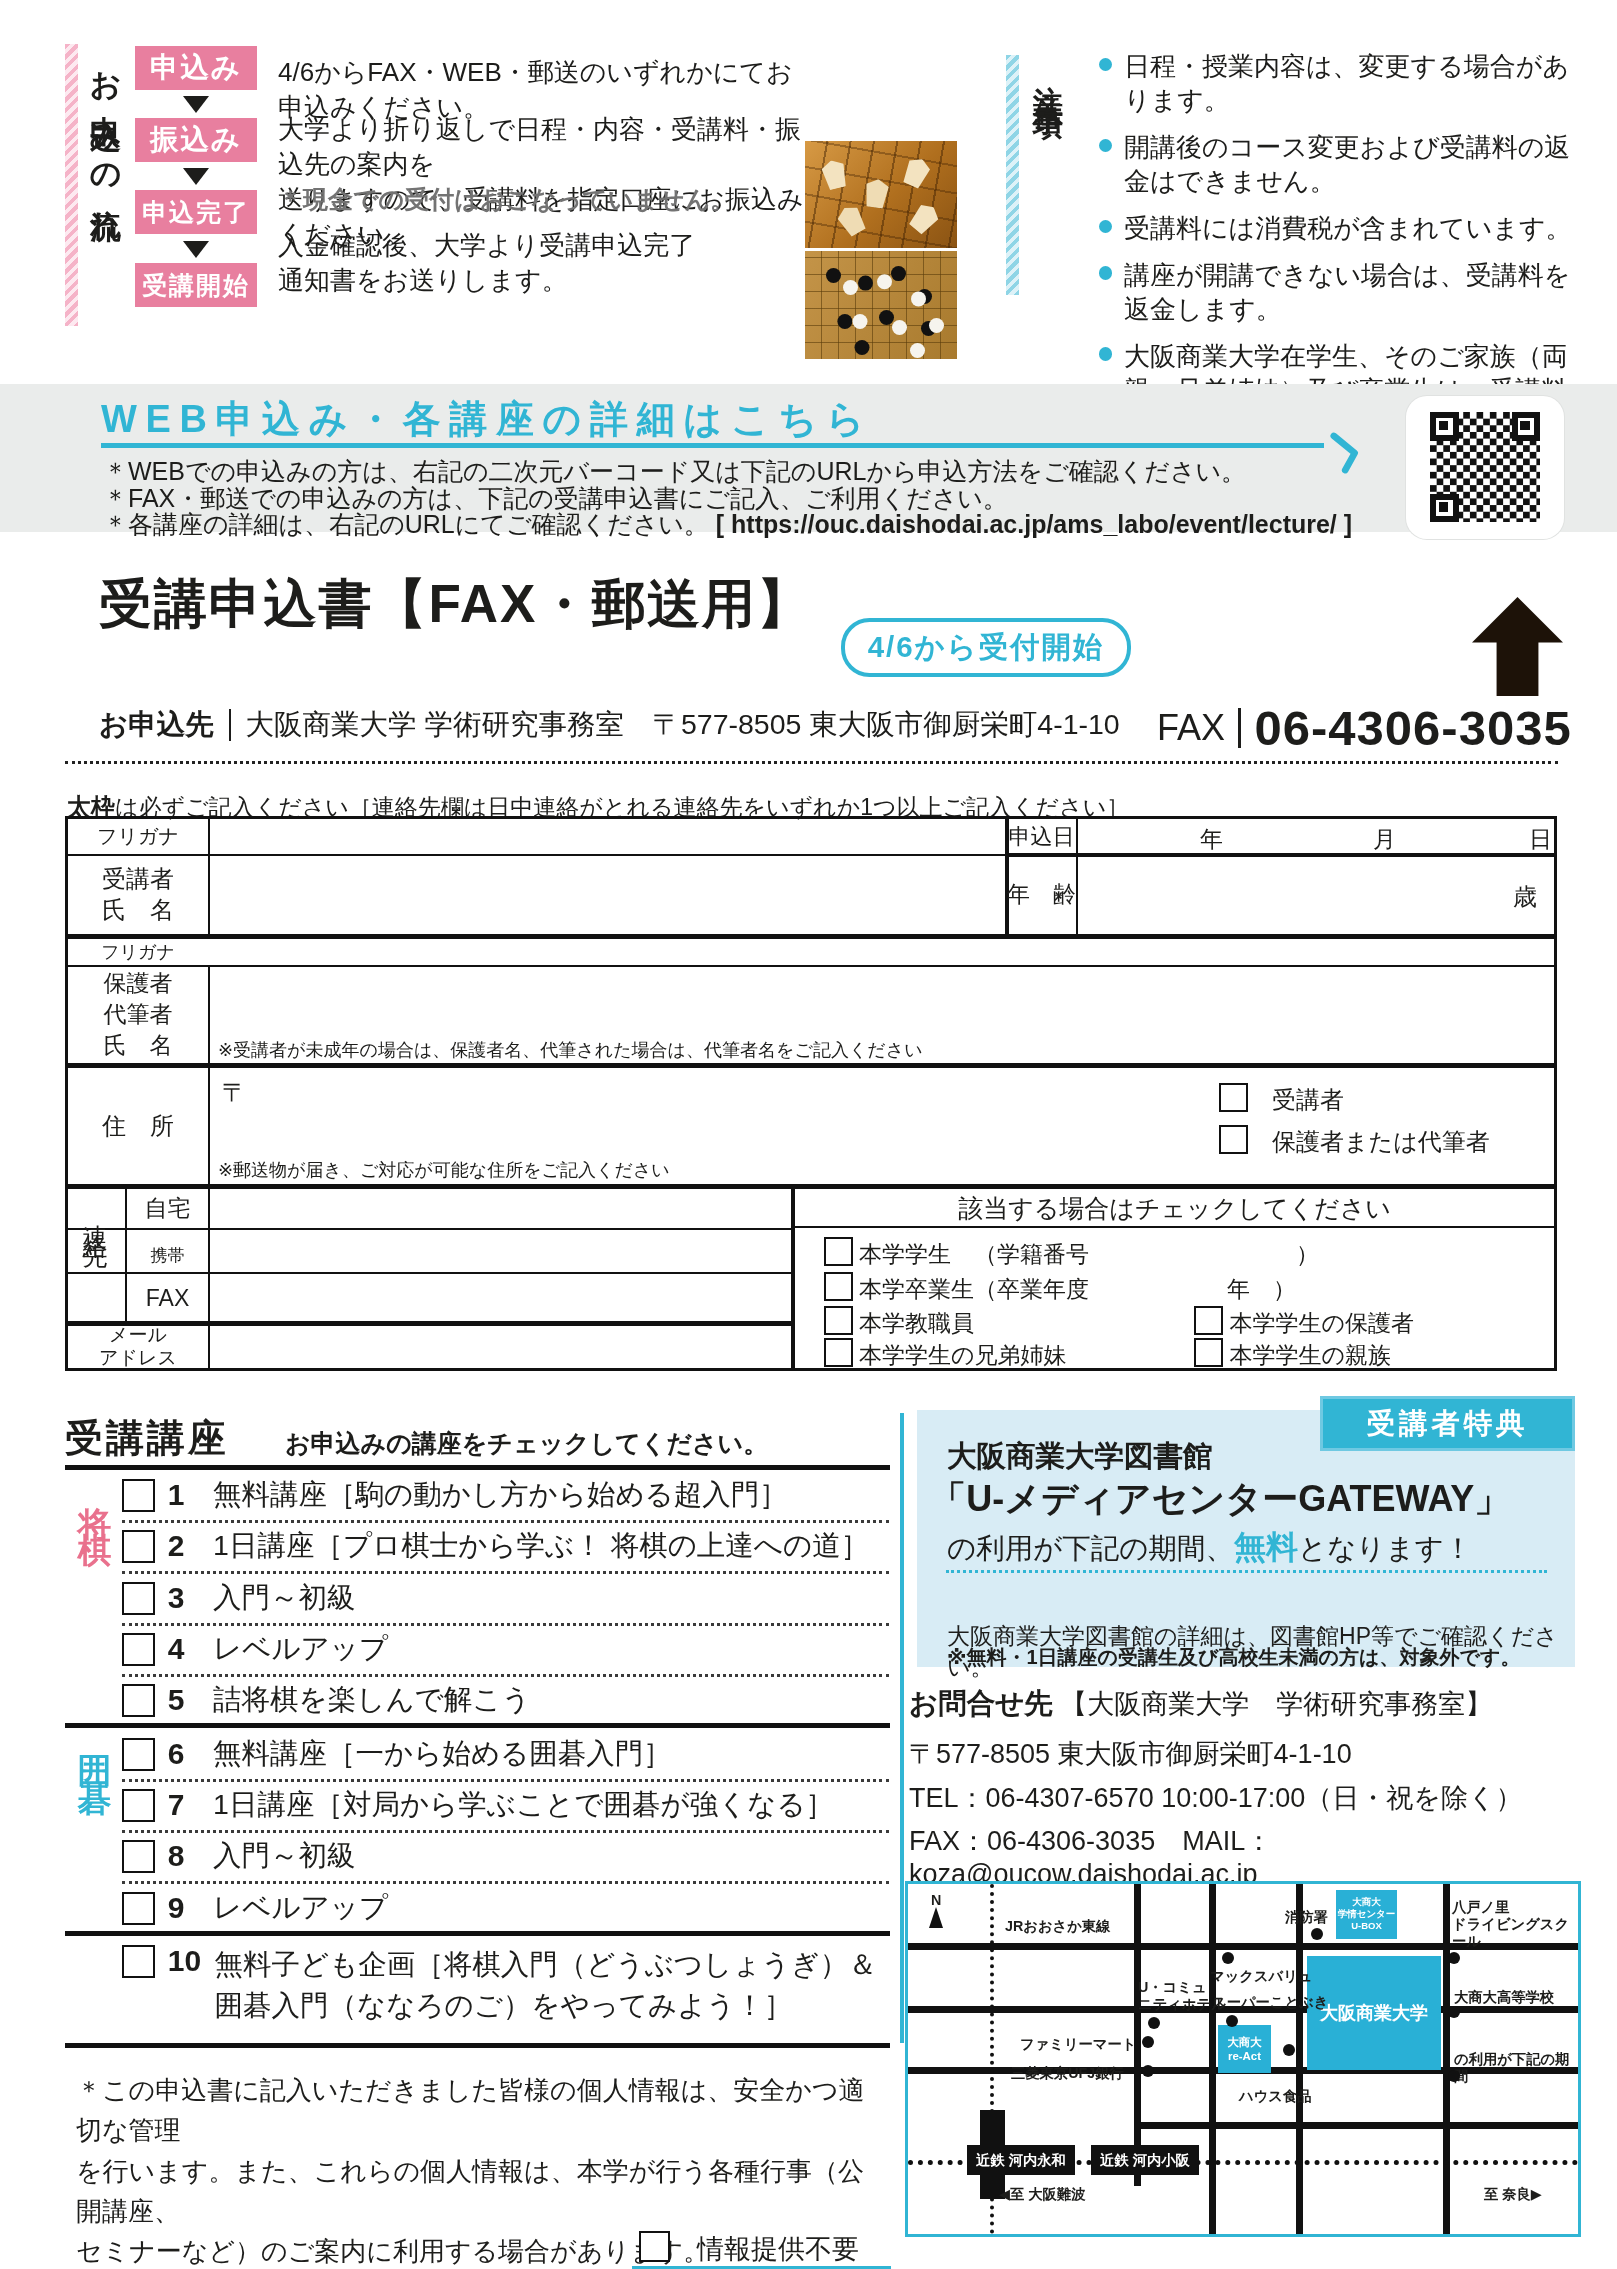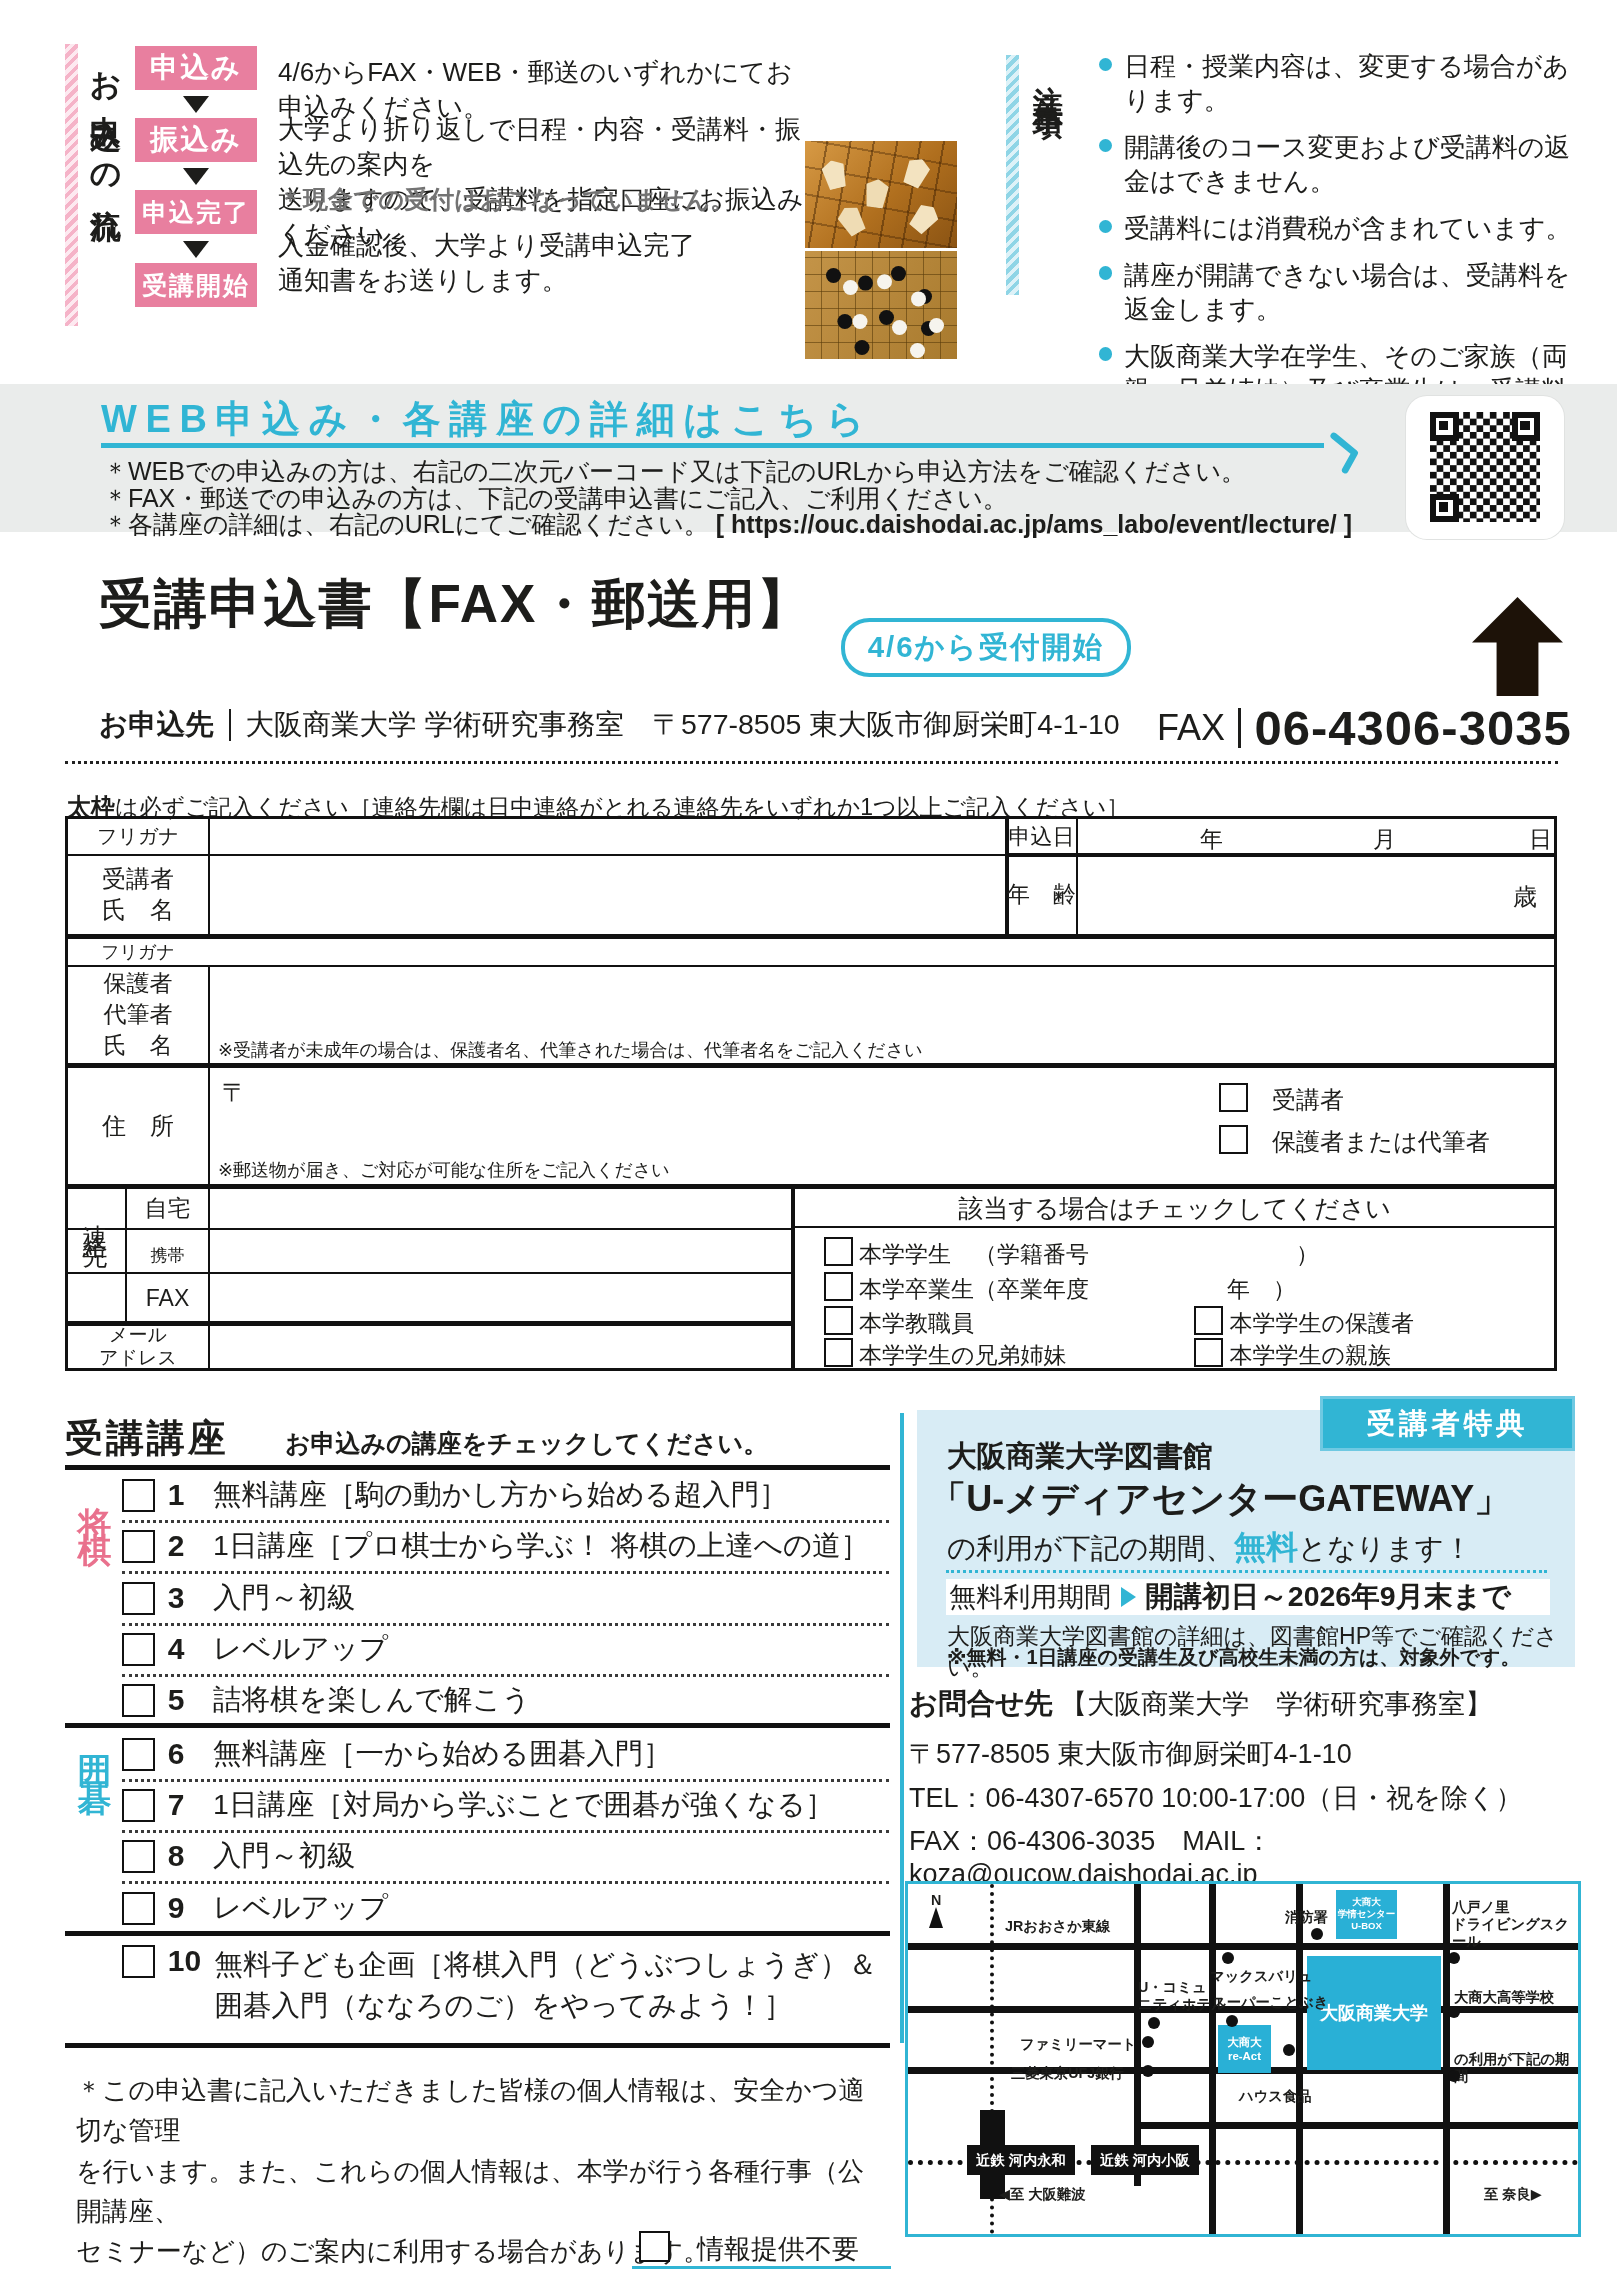--- a/index.html
+++ b/index.html
@@ -280,25 +280,20 @@
   </div>
   <div class="abs" style="left:632px;top:2266px;width:259px;height:3.8px;background:#31b5d4;"></div>
 
   <div class="abs" style="left:917px;top:1410px;width:658px;height:257px;background:#d8ecf5;">
     <div class="abs b" style="left:30px;top:27px;font-size:29.5px;">大阪商業大学図書館</div>
     <div class="abs b" style="left:13.3px;top:65px;font-size:36px;letter-spacing:0;">「U-メディアセンターGATEWAY」</div>
     <div class="abs" style="left:30px;top:116px;font-size:28.5px;">
       <span>の利用が下記の期間、</span><span class="b" style="color:#31b5d4;font-size:32px;">無料</span><span>となります！</span>
     </div>
     <div class="abs" style="left:28.5px;top:160px;width:601px;border-top:3.8px dotted #31b5d4;"></div>
-    <div class="abs" style="left:28.5px;top:169px;width:601px;height:36px;background:#fff;display:flex;align-items:center;gap:9.5px;padding-left:3.8px;">
-      <span style="font-size:27px;">無料利用期間</span>
-      <span style="width:0;height:0;border-top:10.5px solid transparent;border-bottom:10.5px solid transparent;border-left:15px solid #31b5d4;"></span>
-      <span class="b" style="font-size:28.5px;">開講初日～2026年9月末まで</span>
-    </div>
     <div class="abs" style="left:30px;top:211px;font-size:23px;">大阪商業大学図書館の詳細は、図書館HP等でご確認ください。</div>
     <div class="abs b" style="left:30px;top:234px;font-size:20px;">※無料・1日講座の受講生及び高校生未満の方は、対象外です。</div>
   </div>
   <div class="abs" style="left:1320px;top:1396px;width:249px;height:49px;background:#31b5d4;border:3.8px solid #6fc9e2;display:flex;align-items:center;justify-content:center;">
     <span class="b" style="color:#fff;font-size:28.5px;letter-spacing:3.8px;">受講者特典</span>
   </div>
 
   <div class="abs" style="left:909px;top:1685px;width:666px;">
     <div style="font-size:27px;">
       <span class="b" style="font-size:28.5px;">お問合せ先</span>

